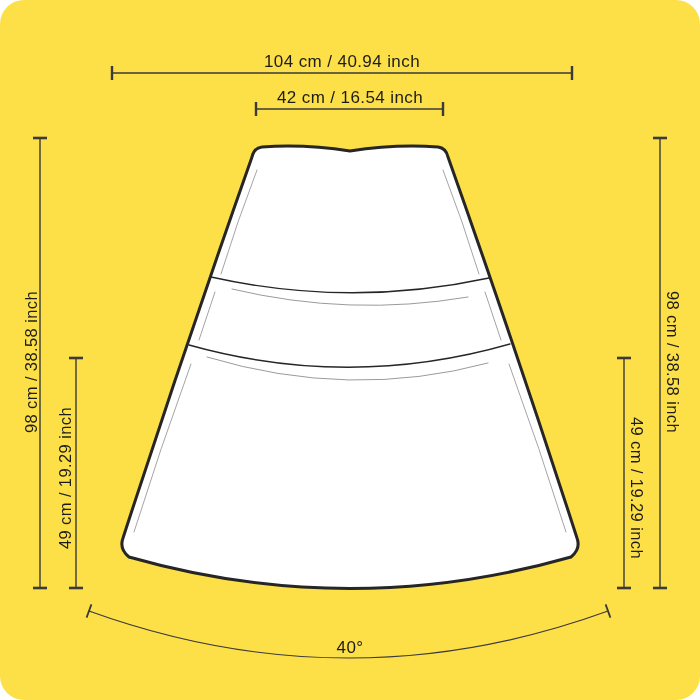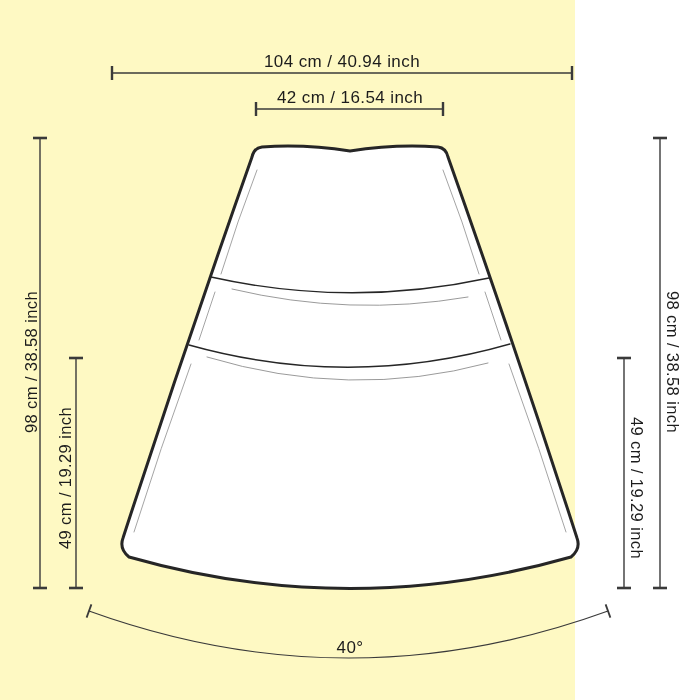--- a/index.html
+++ b/index.html
@@ -2,21 +2,21 @@
 <html><head>
 <meta charset="utf-8">
 <style>
   html,body{margin:0;padding:0;}
   body{
     width:700px;height:700px;
     background:#ffffff;
     font-family:"Liberation Sans", sans-serif;
     overflow:hidden;
   }
-  .stage{position:relative;width:575px;height:700px;background:#fef9c3;}
+  .stage{position:relative;width:700px;height:700px;background:#fde047;border-radius:24px;}
   svg text{
     fill:#1c1c1c;
     font-family:"Liberation Sans", sans-serif;
     font-size:17px;
     letter-spacing:0.4px;
   }
   svg .dim-label-small{font-size:16.5px;}
 </style>
 </head>
 <body>

